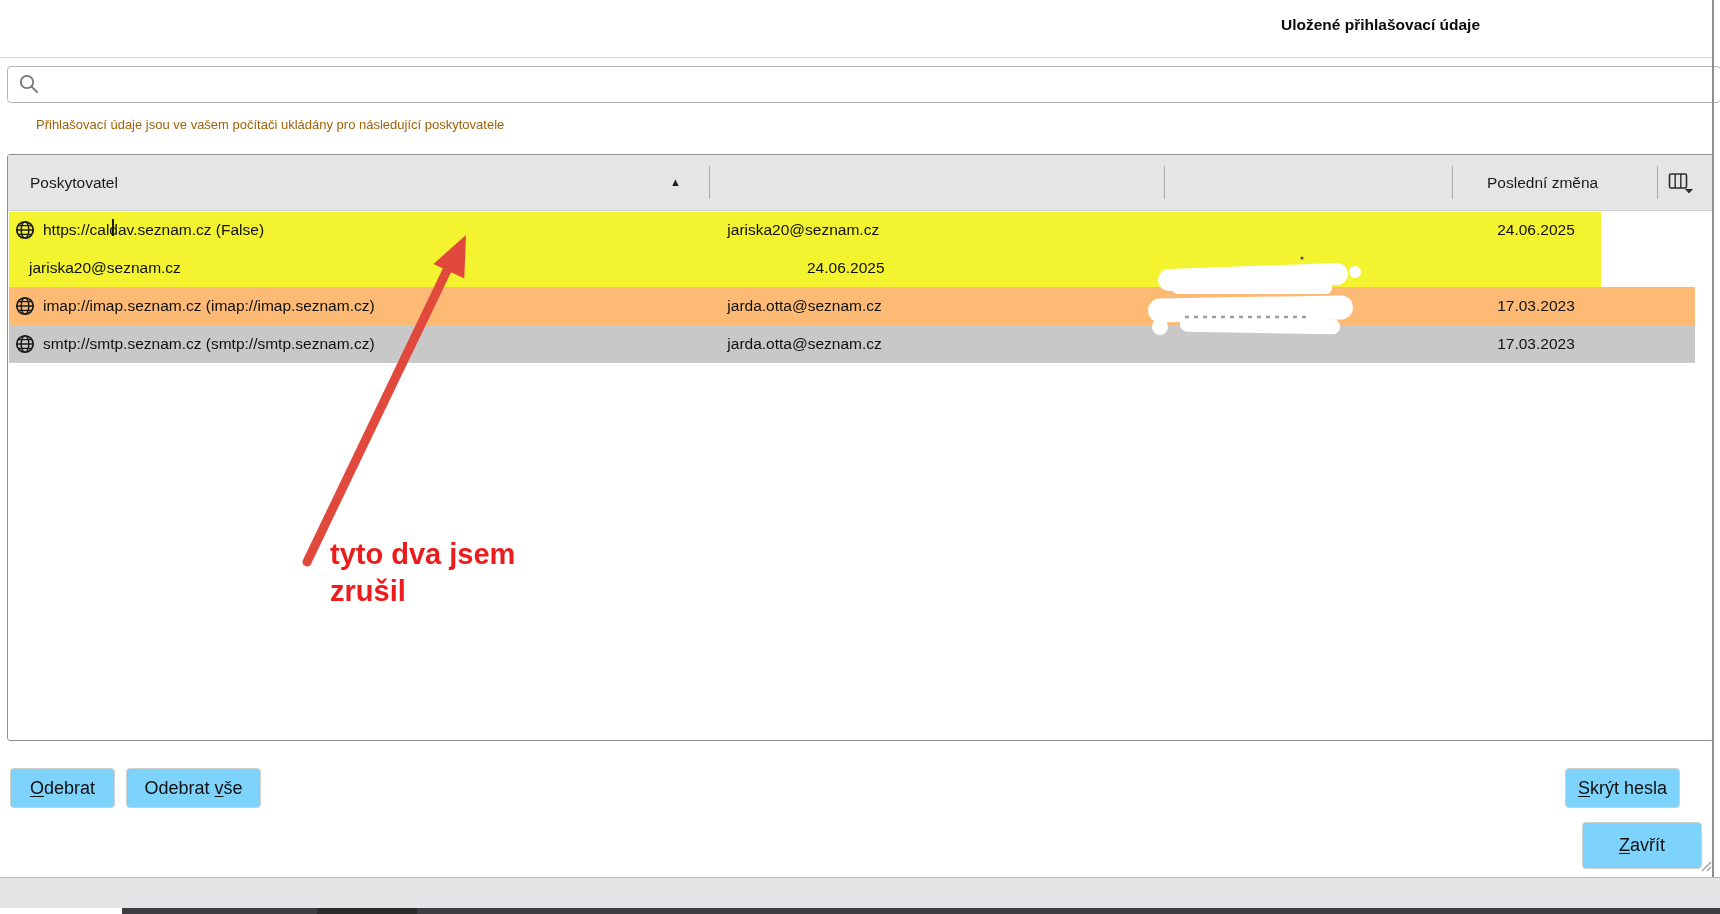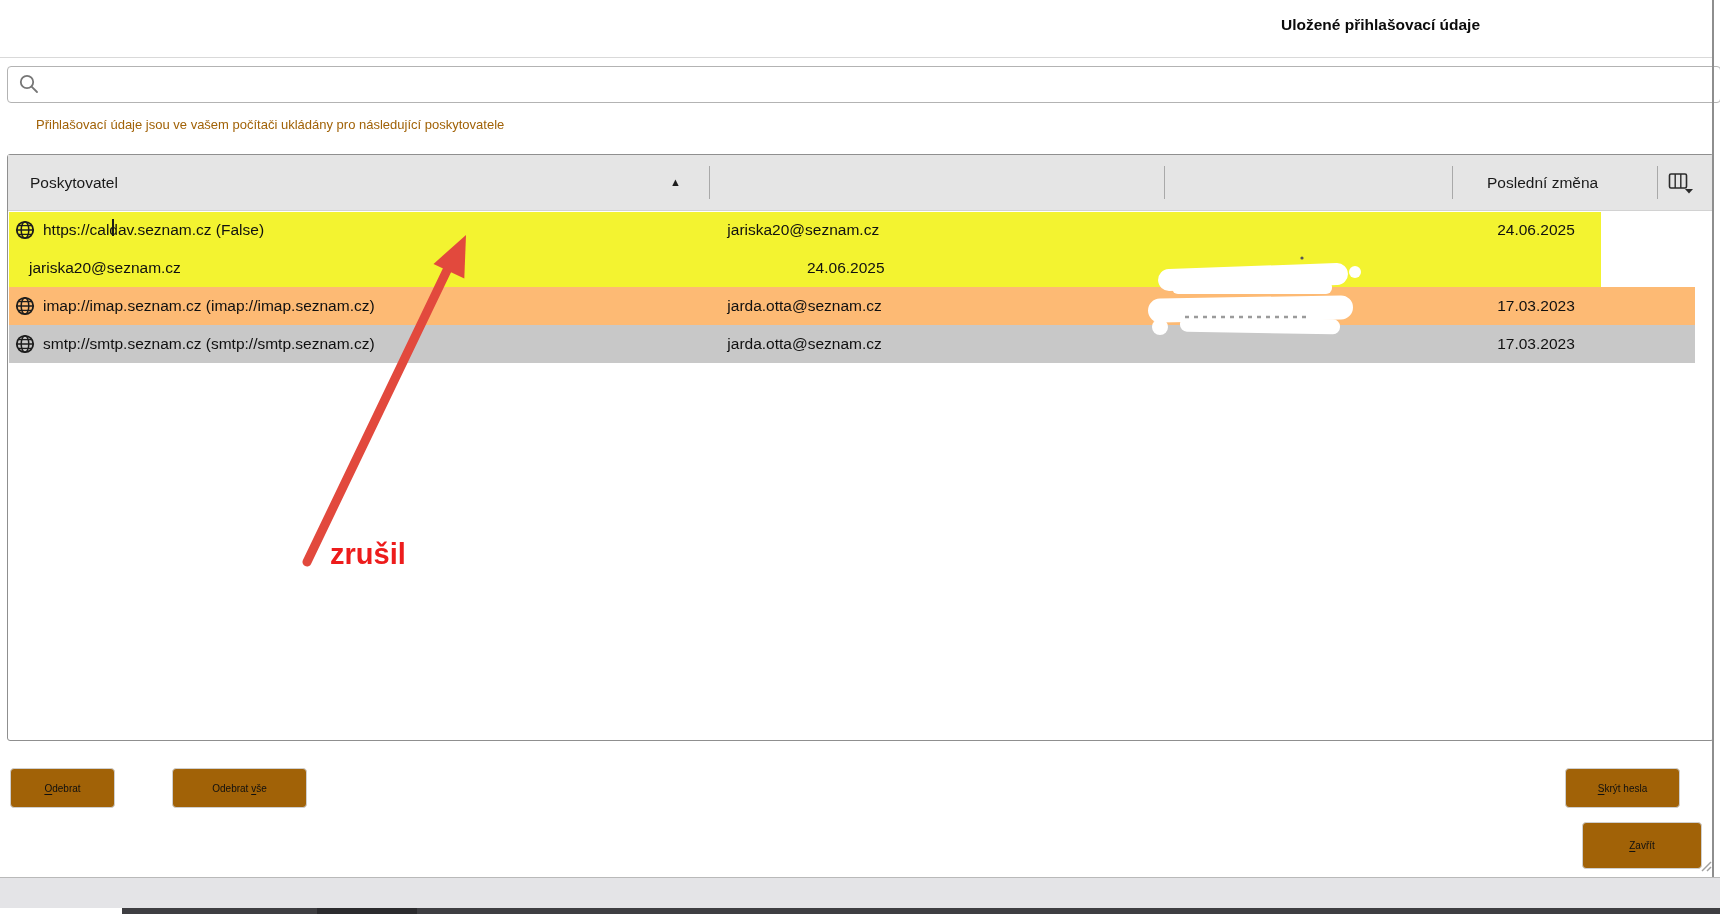--- a/index.html
+++ b/index.html
@@ -41,25 +41,25 @@
   .c1{width:700px;padding-left:6px;gap:8px;}
   .c2{width:455px;padding-left:20px;}
   .c3{width:288px;padding-left:18px;}
   .c4{width:200px;padding-left:17px;}
   .globe{width:20px;height:20px;flex:0 0 20px;display:inline-block;}
 
   .yellow-hl{top:211px;left:8px;width:1592px;height:75px;background:#f3f330;}
   .cursor-bar{top:219px;left:112px;width:2px;height:17px;background:#1a1a1a;}
 
   
-  .btn{position:absolute;height:38px;background:#a16207;border:1px solid #cfcfcf;border-radius:4px;
-    font-size:10px;font-family:inherit;color:#101010;display:flex;align-items:center;justify-content:center;cursor:default;}
+  .btn{position:absolute;height:38px;background:#7dd3fc;border:1px solid #cfcfcf;border-radius:4px;
+    font-size:18px;font-family:inherit;color:#101010;display:flex;align-items:center;justify-content:center;cursor:default;}
   .ak{text-decoration:underline;text-underline-offset:2px;}
   .b-remove{top:768px;left:10px;width:103px;}
-  .b-removeall{top:768px;left:126px;width:133px;margin-left:46px;}
+  .b-removeall{top:768px;left:126px;width:133px;}
   .b-hide{top:768px;left:1565px;width:113px;}
   .b-close{top:822px;left:1582px;width:118px;height:45px;}
 
   
   .anno{top:536px;left:330px;font-size:29px;line-height:37px;font-weight:700;color:#ed1c1c;}
 
   .overlay{top:0;left:0;width:1720px;height:914px;pointer-events:none;}
 
   
   .win-right-border{top:0;left:1712px;width:2px;height:878px;background:#8e8e8e;}
@@ -193,20 +193,21 @@
   </g>
   <circle cx="1302" cy="258" r="1.6" fill="#555"></circle>
 
   <g>
     <line x1="307" y1="562" x2="450" y2="264" stroke="#e2493d" stroke-width="9" stroke-linecap="round"></line>
     <polygon points="466,235 464.3,278.5 433.5,263.9" fill="#e2493d"></polygon>
   </g>
 </svg>
 
 <div class="abs anno">
+  <div>tyto dva jsem</div>
   <div>zrušil</div>
 </div>
 
 <div class="btn b-remove">
   <span><span></span><span class="ak">O</span><span>debrat</span></span>
 </div>
 <div class="btn b-removeall">
   <span><span>Odebrat </span><span class="ak">v</span><span>še</span></span>
 </div>
 

